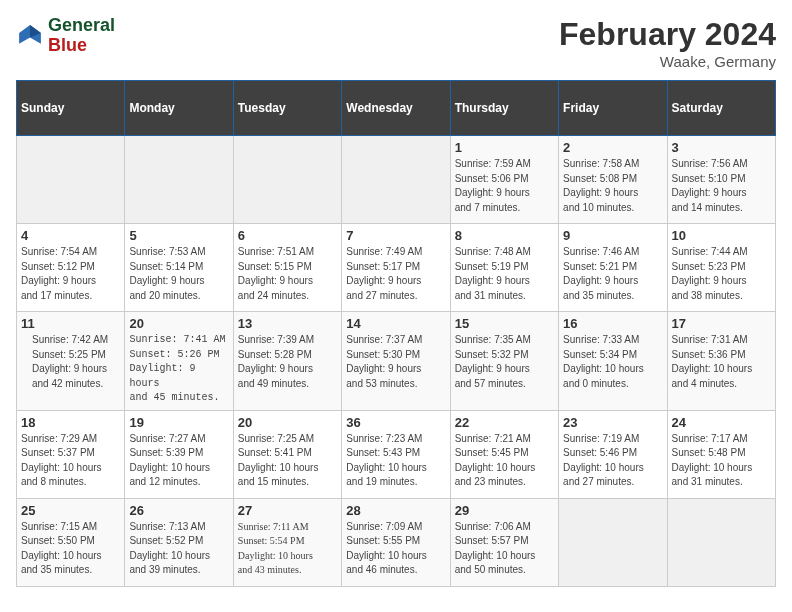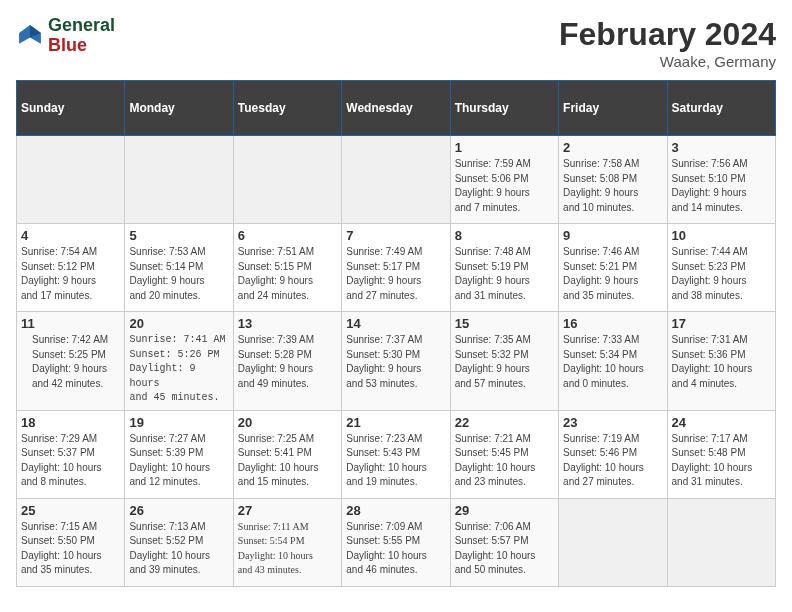--- a/index.html
+++ b/index.html
@@ -269,21 +269,21 @@
 and 12 minutes.</div>
         </td>
         <td>
           <span class="day-number">20</span>
           <div class="day-info" style="white-space: pre-line;">Sunrise: 7:25 AM
 Sunset: 5:41 PM
 Daylight: 10 hours
 and 15 minutes.</div>
         </td>
         <td>
-          <span class="day-number">21</span>
+          <span class="day-number">36</span>
           <div class="day-info" style="white-space: pre-line;">Sunrise: 7:23 AM
 Sunset: 5:43 PM
 Daylight: 10 hours
 and 19 minutes.</div>
         </td>
         <td>
           <span class="day-number">22</span>
           <div class="day-info" style="white-space: pre-line;">Sunrise: 7:21 AM
 Sunset: 5:45 PM
 Daylight: 10 hours

